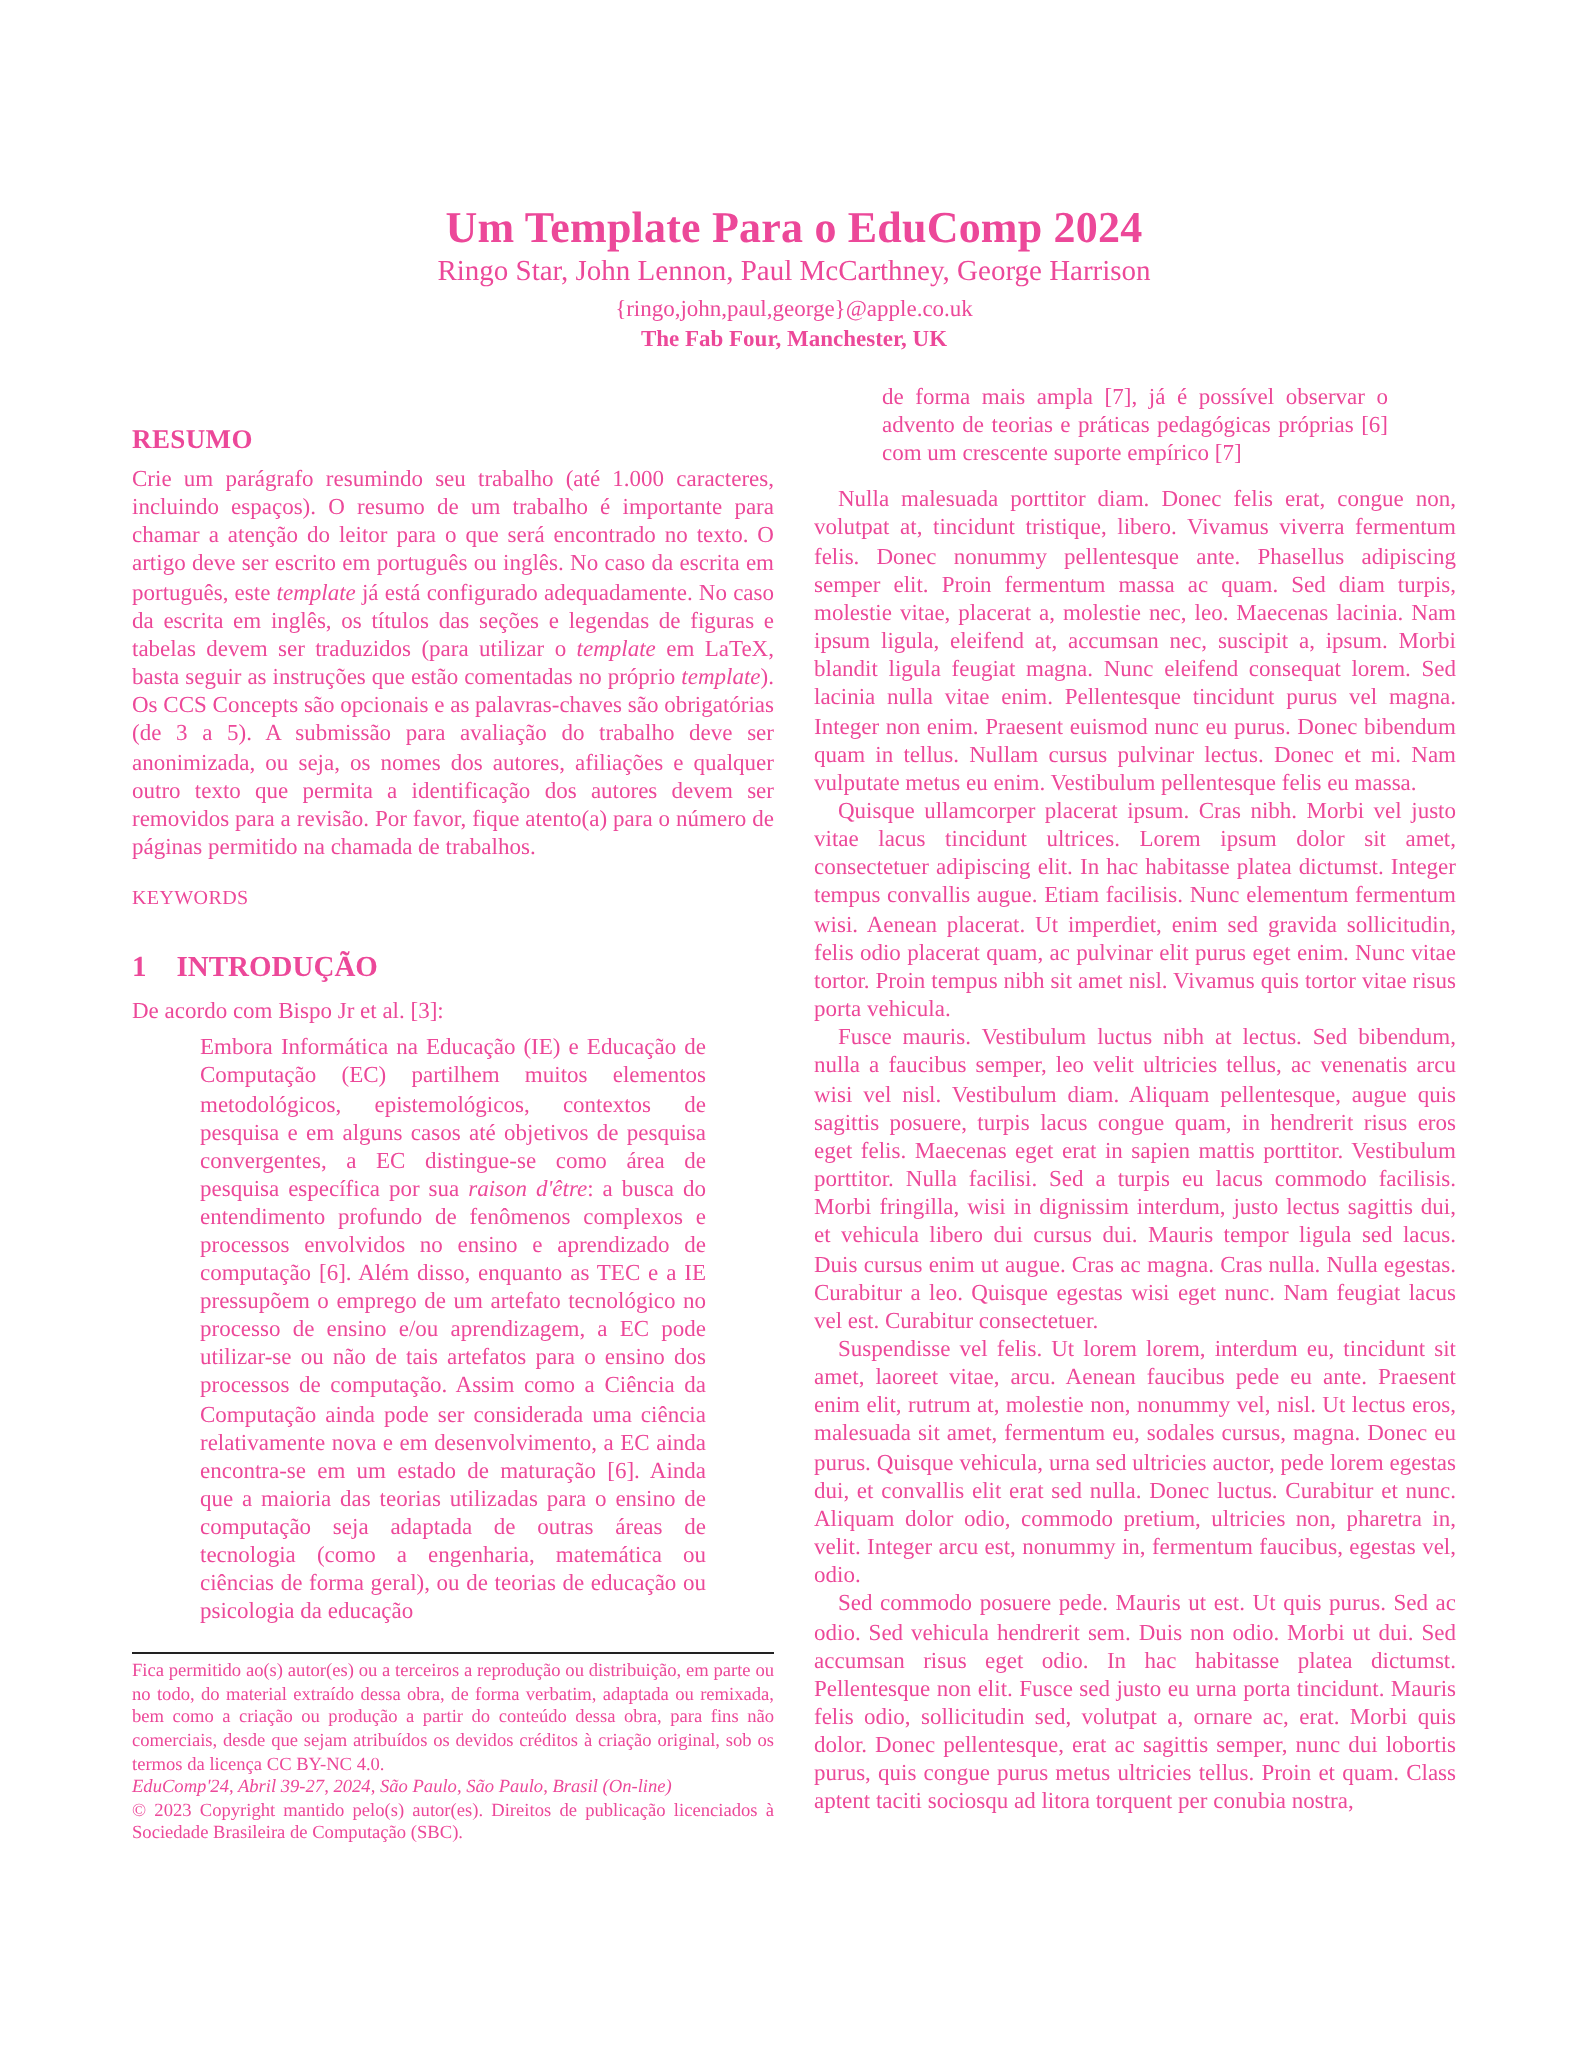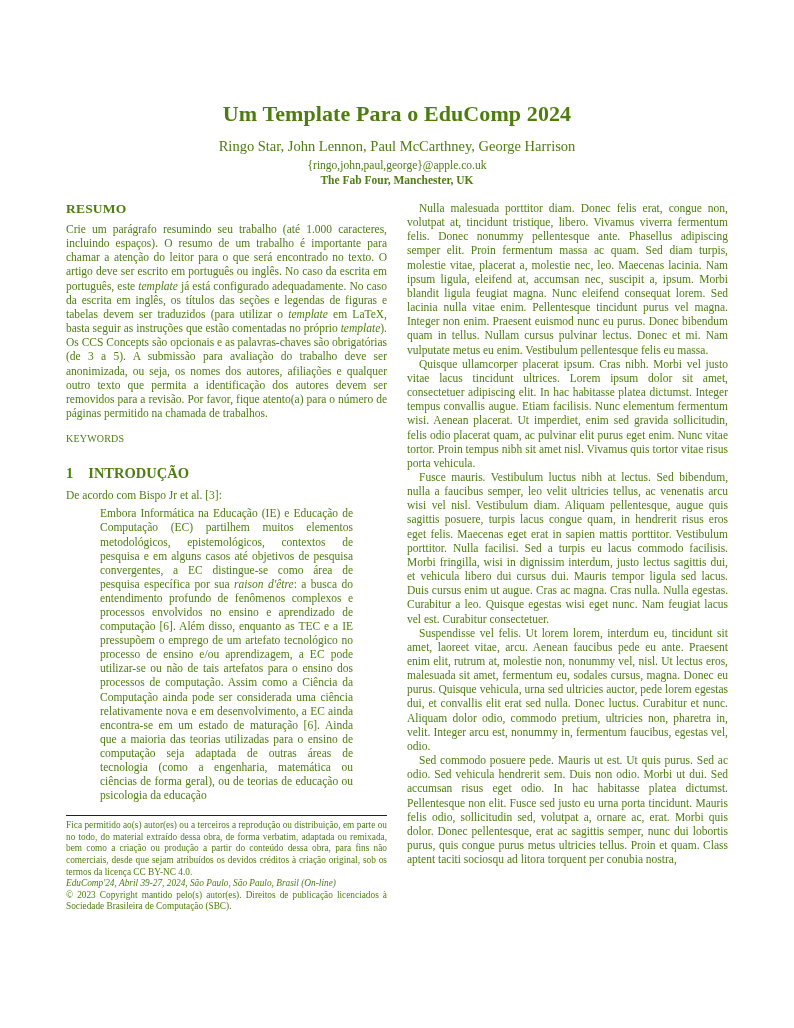--- a/index.html
+++ b/index.html
@@ -6,40 +6,40 @@
     margin: 0;
     padding: 0;
     background: #ffffff;
   }
   .page {
     position: relative;
     width: 794px;
     height: 1028px;
     margin: 0 auto;
     background: #ffffff;
-    color: #4d7c0f;
+    color: #ec4899;
     font-family: "Liberation Serif", serif;
     box-sizing: border-box;
     overflow: hidden;
   }
   
   .paper-header {
     padding-top: 101px;
     text-align: center;
   }
   .paper-title {
     font-size: 22px;
     font-weight: bold;
     line-height: 26px;
     margin: 0;
     letter-spacing: 0.1px;
   }
   .paper-authors {
     font-size: 14.5px;
-    margin-top: 11px;
+    margin-top: 1px;
     line-height: 17px;
   }
   .paper-emails {
     font-size: 11.5px;
     margin-top: 3px;
     line-height: 14px;
   }
   .paper-affiliation {
     font-size: 11.5px;
     margin-top: 1px;
@@ -55,20 +55,21 @@
     align-items: flex-start;
   }
   .col {
     width: 321px;
     box-sizing: border-box;
   }
   .col-left {
     display: flex;
     flex-direction: column;
     height: 712px;
+    margin-top: 21px;
   }
   
   .abs-heading {
     font-size: 13.5px;
     font-weight: bold;
     margin: 0 0 5px 0;
     letter-spacing: 0.2px;
   }
   .kw-heading {
     font-size: 10px;
@@ -161,20 +162,21 @@
         <hr class="footnote-rule">
         <p>Fica permitido ao(s) autor(es) ou a terceiros a reprodução ou distribuição, em parte ou no todo, do material extraído dessa obra, de forma verbatim, adaptada ou remixada, bem como a criação ou produção a partir do conteúdo dessa obra, para fins não comerciais, desde que sejam atribuídos os devidos créditos à criação original, sob os termos da licença CC BY-NC 4.0.</p>
         <p class="venue">EduComp'24, Abril 39-27, 2024, São Paulo, São Paulo, Brasil (On-line)</p>
         <p>© 2023 Copyright mantido pelo(s) autor(es). Direitos de publicação licenciados à Sociedade Brasileira de Computação (SBC).</p>
       </div>
 
     </div>
 
     <div class="col col-right">
 
+      <blockquote class="quote-cont">de forma mais ampla [7], já é possível observar o advento de teorias e práticas pedagógicas próprias [6] com um crescente suporte empírico [7]</blockquote>
 
       <p class="body-text indent">Nulla malesuada porttitor diam. Donec felis erat, congue non, volutpat at, tincidunt tristique, libero. Vivamus viverra fermentum felis. Donec nonummy pellentesque ante. Phasellus adipiscing semper elit. Proin fermentum massa ac quam. Sed diam turpis, molestie vitae, placerat a, molestie nec, leo. Maecenas lacinia. Nam ipsum ligula, eleifend at, accumsan nec, suscipit a, ipsum. Morbi blandit ligula feugiat magna. Nunc eleifend consequat lorem. Sed lacinia nulla vitae enim. Pellentesque tincidunt purus vel magna. Integer non enim. Praesent euismod nunc eu purus. Donec bibendum quam in tellus. Nullam cursus pulvinar lectus. Donec et mi. Nam vulputate metus eu enim. Vestibulum pellentesque felis eu massa.</p>
       <p class="body-text indent">Quisque ullamcorper placerat ipsum. Cras nibh. Morbi vel justo vitae lacus tincidunt ultrices. Lorem ipsum dolor sit amet, consectetuer adipiscing elit. In hac habitasse platea dictumst. Integer tempus convallis augue. Etiam facilisis. Nunc elementum fermentum wisi. Aenean placerat. Ut imperdiet, enim sed gravida sollicitudin, felis odio placerat quam, ac pulvinar elit purus eget enim. Nunc vitae tortor. Proin tempus nibh sit amet nisl. Vivamus quis tortor vitae risus porta vehicula.</p>
       <p class="body-text indent">Fusce mauris. Vestibulum luctus nibh at lectus. Sed bibendum, nulla a faucibus semper, leo velit ultricies tellus, ac venenatis arcu wisi vel nisl. Vestibulum diam. Aliquam pellentesque, augue quis sagittis posuere, turpis lacus congue quam, in hendrerit risus eros eget felis. Maecenas eget erat in sapien mattis porttitor. Vestibulum porttitor. Nulla facilisi. Sed a turpis eu lacus commodo facilisis. Morbi fringilla, wisi in dignissim interdum, justo lectus sagittis dui, et vehicula libero dui cursus dui. Mauris tempor ligula sed lacus. Duis cursus enim ut augue. Cras ac magna. Cras nulla. Nulla egestas. Curabitur a leo. Quisque egestas wisi eget nunc. Nam feugiat lacus vel est. Curabitur consectetuer.</p>
       <p class="body-text indent">Suspendisse vel felis. Ut lorem lorem, interdum eu, tincidunt sit amet, laoreet vitae, arcu. Aenean faucibus pede eu ante. Praesent enim elit, rutrum at, molestie non, nonummy vel, nisl. Ut lectus eros, malesuada sit amet, fermentum eu, sodales cursus, magna. Donec eu purus. Quisque vehicula, urna sed ultricies auctor, pede lorem egestas dui, et convallis elit erat sed nulla. Donec luctus. Curabitur et nunc. Aliquam dolor odio, commodo pretium, ultricies non, pharetra in, velit. Integer arcu est, nonummy in, fermentum faucibus, egestas vel, odio.</p>
       <p class="body-text indent">Sed commodo posuere pede. Mauris ut est. Ut quis purus. Sed ac odio. Sed vehicula hendrerit sem. Duis non odio. Morbi ut dui. Sed accumsan risus eget odio. In hac habitasse platea dictumst. Pellentesque non elit. Fusce sed justo eu urna porta tincidunt. Mauris felis odio, sollicitudin sed, volutpat a, ornare ac, erat. Morbi quis dolor. Donec pellentesque, erat ac sagittis semper, nunc dui lobortis purus, quis congue purus metus ultricies tellus. Proin et quam. Class aptent taciti sociosqu ad litora torquent per conubia nostra,</p>
 
     </div>
 
   </div>

